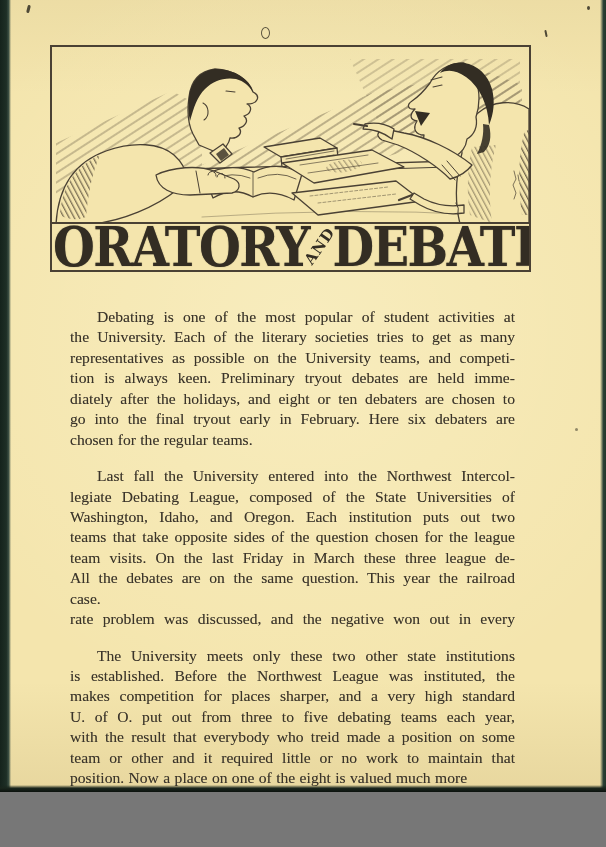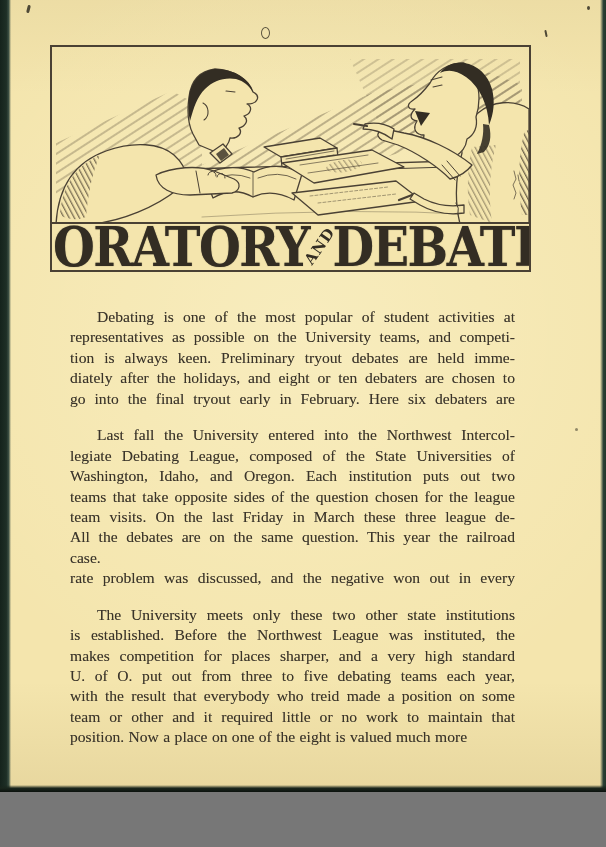--- a/index.html
+++ b/index.html
@@ -169,24 +169,26 @@
     <div class="masthead">
       <span class="mast-word">ORATORY</span>
       <span class="mast-and">AND</span>
       <span class="mast-word">DEBATE</span>
     </div>
   </div>
 
   <div class="body-text">
       <div class="para">
         <div class="tline first">Debating is one of the most popular of student activities at</div>
+        <div class="tline">the University.  Each of the literary societies tries to get as many</div>
         <div class="tline">representatives as possible on the University teams, and competi-</div>
         <div class="tline">tion is always keen.  Preliminary tryout debates are held imme-</div>
         <div class="tline">diately after the holidays, and eight or ten debaters are chosen to</div>
         <div class="tline">go into the final tryout early in February.  Here six debaters are</div>
+        <div class="tline last">chosen for the regular teams.</div>
       </div>
       <div class="para">
         <div class="tline first">Last fall the University entered into the Northwest Intercol-</div>
         <div class="tline">legiate Debating League, composed of the State Universities of</div>
         <div class="tline">Washington, Idaho, and Oregon.  Each institution puts out two</div>
         <div class="tline">teams that take opposite sides of the question chosen for the league</div>
         <div class="tline">team visits.  On the last Friday in March these three league de-</div>
         <div class="tline">All the debates are on the same question.  This year the railroad</div>
         <div class="tline last">case.</div>
         <div class="tline">rate problem was discussed, and the negative won out in every</div>

